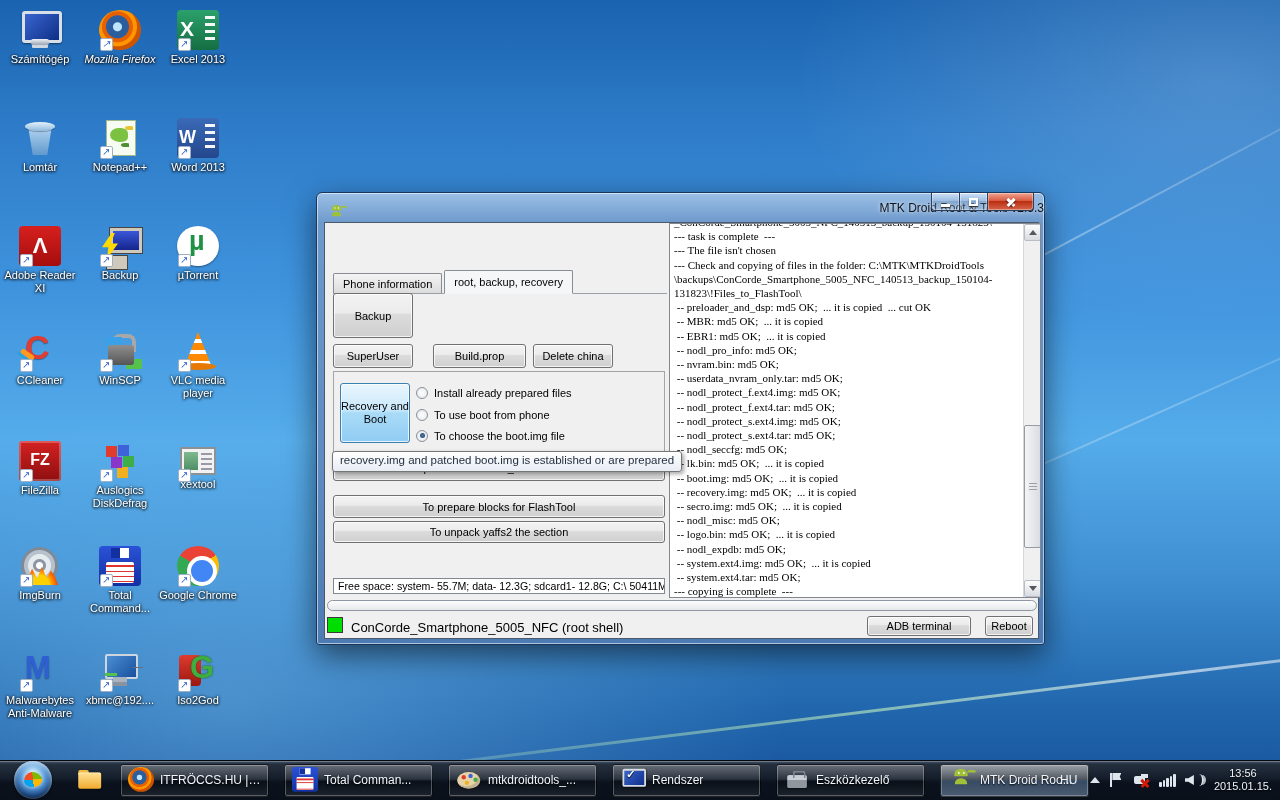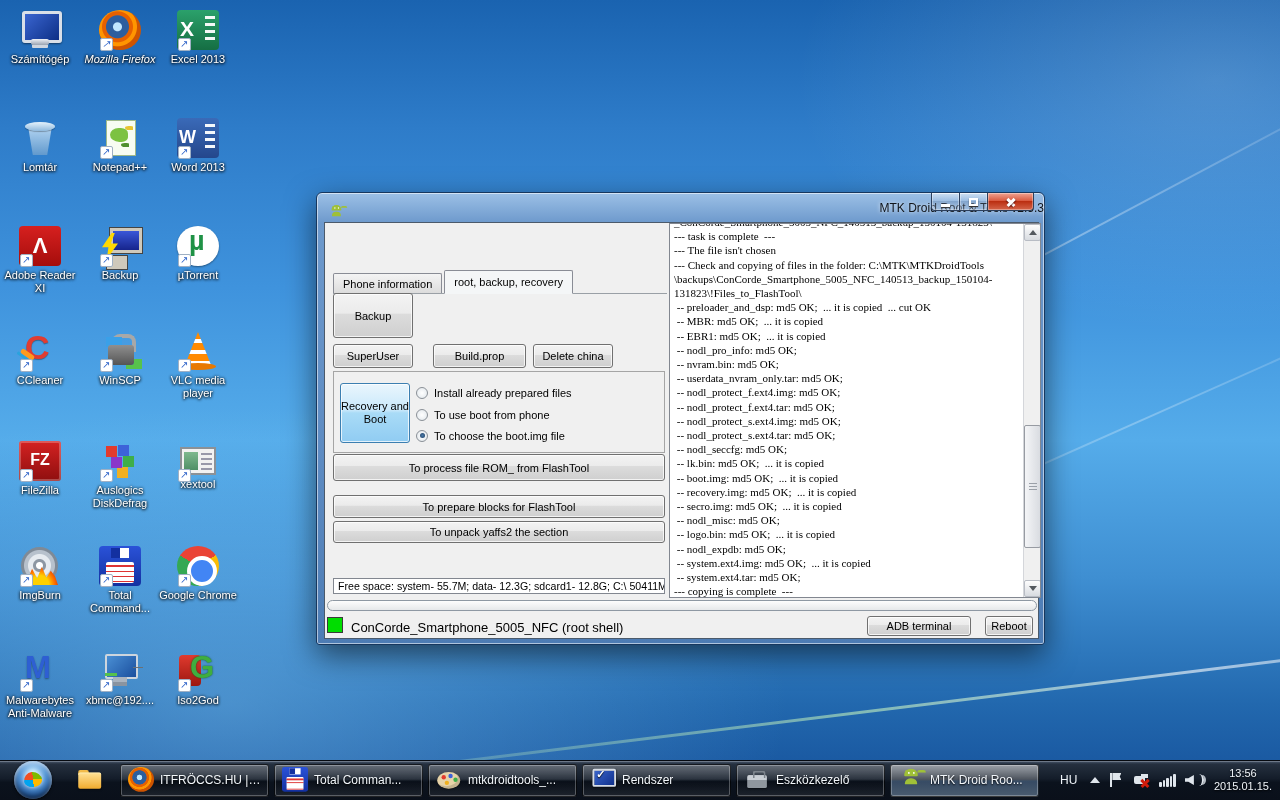--- a/index.html
+++ b/index.html
@@ -196,21 +196,21 @@
     background:linear-gradient(#4a5a6e 0%,#25303f 8%,#141d2a 45%,#0b121d 55%,#0a101a 100%);
     border-top:1px solid #060a10;box-shadow:inset 0 1px 0 rgba(255,255,255,.22);}
   #start-orb{position:absolute;left:14px;top:761px;width:38px;height:38px;border-radius:50%;z-index:5;
     background:radial-gradient(circle at 50% 32%,#b8e0fa 0 8%,#5596d6 40%,#1c4f92 75%,#0d2e5c 100%);
     box-shadow:inset 0 2px 4px rgba(255,255,255,.7),inset 0 -3px 5px rgba(0,0,0,.5),0 1px 3px rgba(0,0,0,.7);}
   #start-orb::before{content:"";position:absolute;left:10px;top:11px;width:18px;height:15px;transform:rotate(-6deg);
     background:conic-gradient(#7fba00 0 25%,#ffb900 25% 50%,#00a4ef 50% 75%,#f25022 75%);
     border-radius:46% 54% 50% 50%/58% 58% 42% 42%;box-shadow:0 0 4px rgba(255,255,255,.8);}
   .tb-iconbtn{position:absolute;left:66px;top:763px;width:48px;height:34px;border-radius:3px;
     display:flex;align-items:center;justify-content:center;}
-  #tb-buttons{position:absolute;left:120px;top:760px;height:40px;display:flex;align-items:center;gap:5px;}
+  #tb-buttons{position:absolute;left:120px;top:760px;height:40px;display:flex;align-items:center;gap:15px;}
   .tb-btn{width:149px;height:33px;display:flex;align-items:center;gap:6px;padding:0 7px;
     border:1px solid rgba(0,0,0,.6);border-radius:3px;color:#f2f6fa;font-size:12px;text-shadow:0 1px 2px #000;
     background:linear-gradient(rgba(255,255,255,.30),rgba(255,255,255,.10) 46%,rgba(0,0,0,.18) 52%,rgba(255,255,255,.08));
     box-shadow:inset 0 0 0 1px rgba(255,255,255,.28);}
   .tb-btn.active{background:linear-gradient(rgba(255,255,255,.55),rgba(255,255,255,.25) 46%,rgba(120,160,205,.40) 52%,rgba(170,205,240,.40));}
   .tb-label{white-space:nowrap;overflow:hidden;text-overflow:ellipsis;}
   .mini{position:relative;width:26px;height:26px;flex:0 0 26px;}
   .mini .icon-art{position:absolute;left:0;top:0;transform:scale(.62);transform-origin:0 0;}
   #tray{position:absolute;right:4px;top:760px;height:40px;display:flex;align-items:center;gap:9px;color:#eef3f8;}
   .tray-lang{font-size:12px;padding:2px 4px;}
@@ -410,20 +410,21 @@
             </div>
           <div class="sb-thumb">
               <span class="grip"></span>
             </div>
           <div class="sb-btn down">
               <span class="tri-down-sm"></span>
             </div>
         </div>
       </div>
 
+      <div class="tooltip">recovery.img and patched boot.img is established or are prepared</div>
 
       <div class="progress"></div>
       <div class="status-ind" id="status-ind" style="background: rgb(0, 221, 0);"></div>
       <div class="status-dev">ConCorde_Smartphone_5005_NFC (root shell)</div>
       <div class="btn" style="left:542px;top:393px;width:104px;height:20px;">ADB terminal</div>
       <div class="btn" style="left:660px;top:393px;width:48px;height:20px;">Reboot</div>
     </div>
   </div>
 
   <div id="taskbar"></div>

